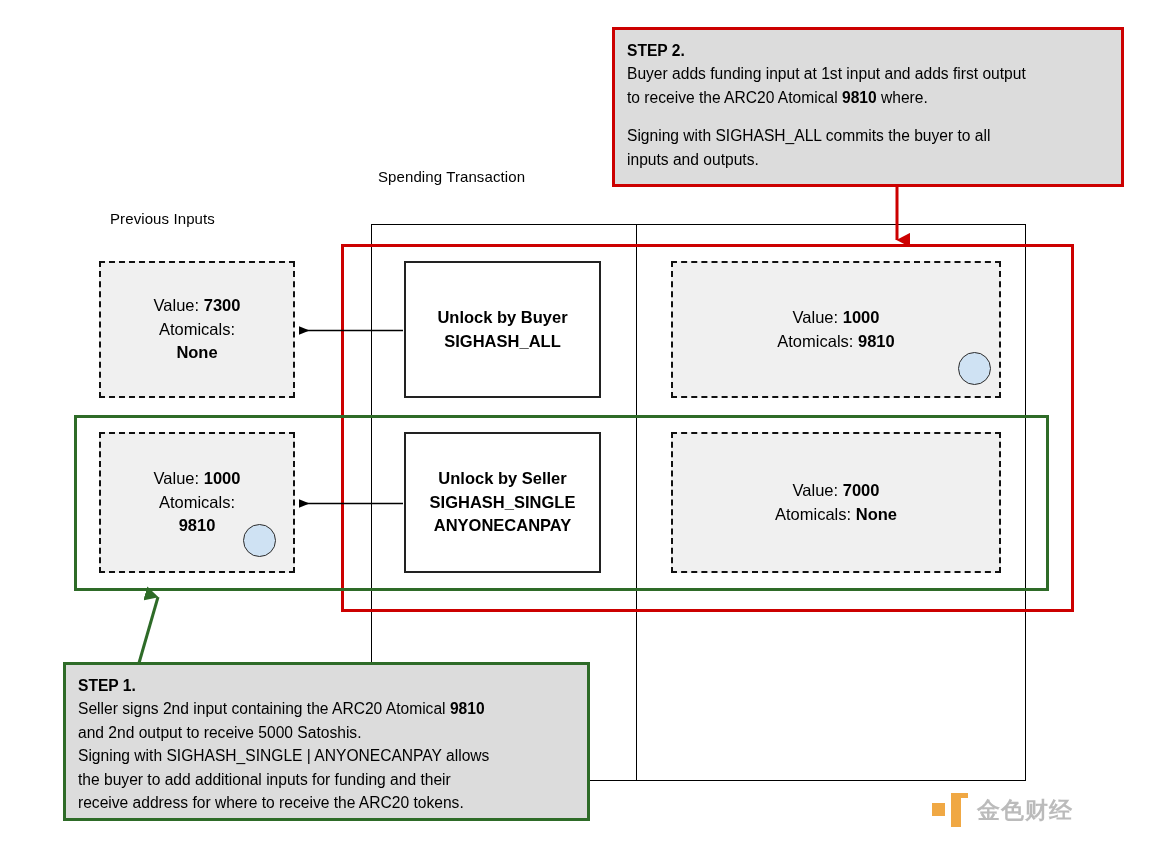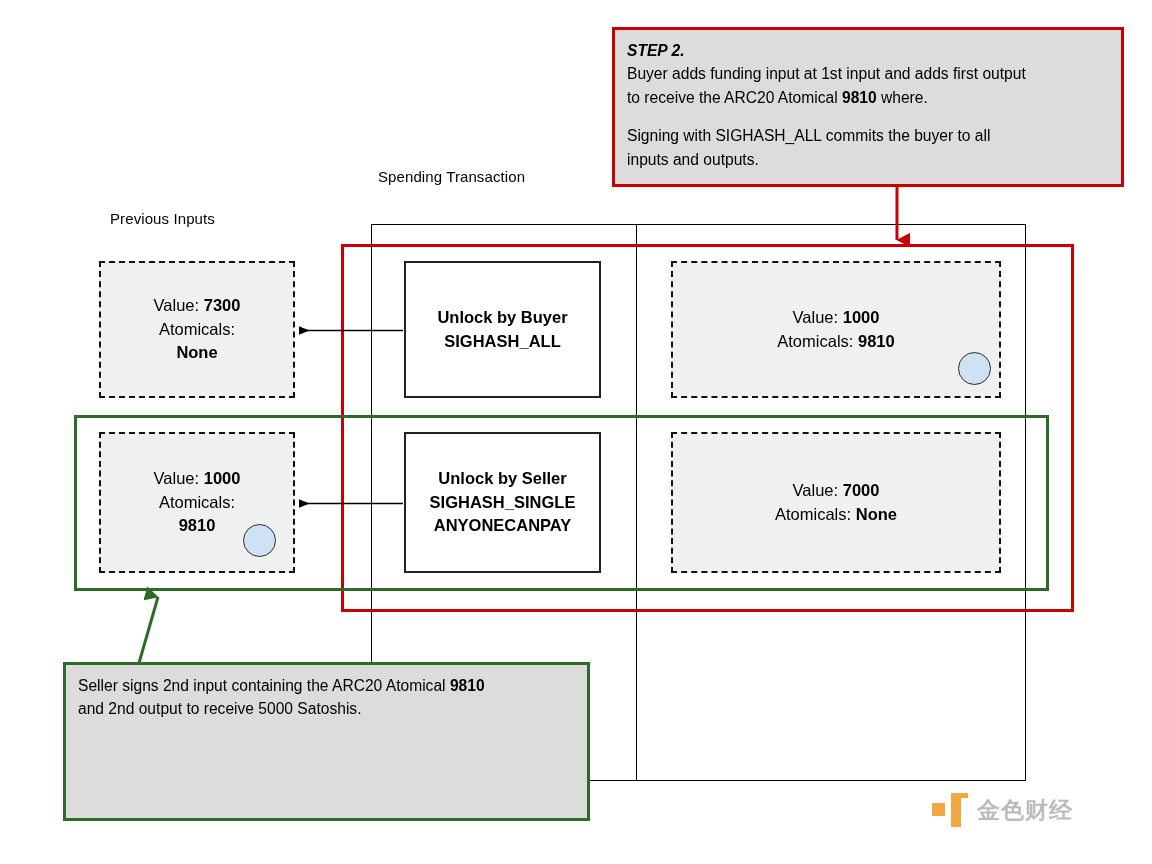--- a/index.html
+++ b/index.html
@@ -99,21 +99,21 @@
   }
 
   
   .note {
     position: absolute;
     background: #dcdcdc;
     font-size: 15.6px;
     line-height: 1.5;
     padding: 9px 12px 10px 12px;
   }
-  .note .title { font-weight: bold; font-style: italic; }
+  .note .title { font-weight: bold; }
   .note p { margin: 0; white-space: pre-wrap; }
   .note .spacer { height: 15px; }
   #step2-note {
     left: 612px; top: 27px;
     width: 512px; height: 160px;
     border: 3.5px solid #cc0000;
   }
   #step1-note {
     left: 63px; top: 662px;
     width: 527px; height: 159px;
@@ -266,22 +266,26 @@
   <div class="note" id="step2-note">
     <p class="title">STEP 2.</p>
     <p><span>Buyer adds funding input at 1st input and adds first output
 to receive the ARC20 Atomical </span><b>9810</b><span> where.</span></p>
     <div class="spacer"></div>
     <p>Signing with SIGHASH_ALL commits the buyer to all
 inputs and outputs.</p>
   </div>
 
   <div class="note" id="step1-note">
+    <p class="title">STEP 1.</p>
     <p><span>Seller signs 2nd input containing the ARC20 Atomical </span><b>9810</b><span>
 and 2nd output to receive 5000 Satoshis.</span></p>
+    <p>Signing with SIGHASH_SINGLE | ANYONECANPAY allows
+the buyer to add additional inputs for funding and their
+receive address for where to receive the ARC20 tokens.</p>
   </div>
 
   <div id="watermark">
     <div id="watermark-mark">
       <span class="sq"></span>
       <span class="bar"></span>
       <span class="tip"></span>
     </div>
     <div id="watermark-text">金色财经</div>
   </div>

